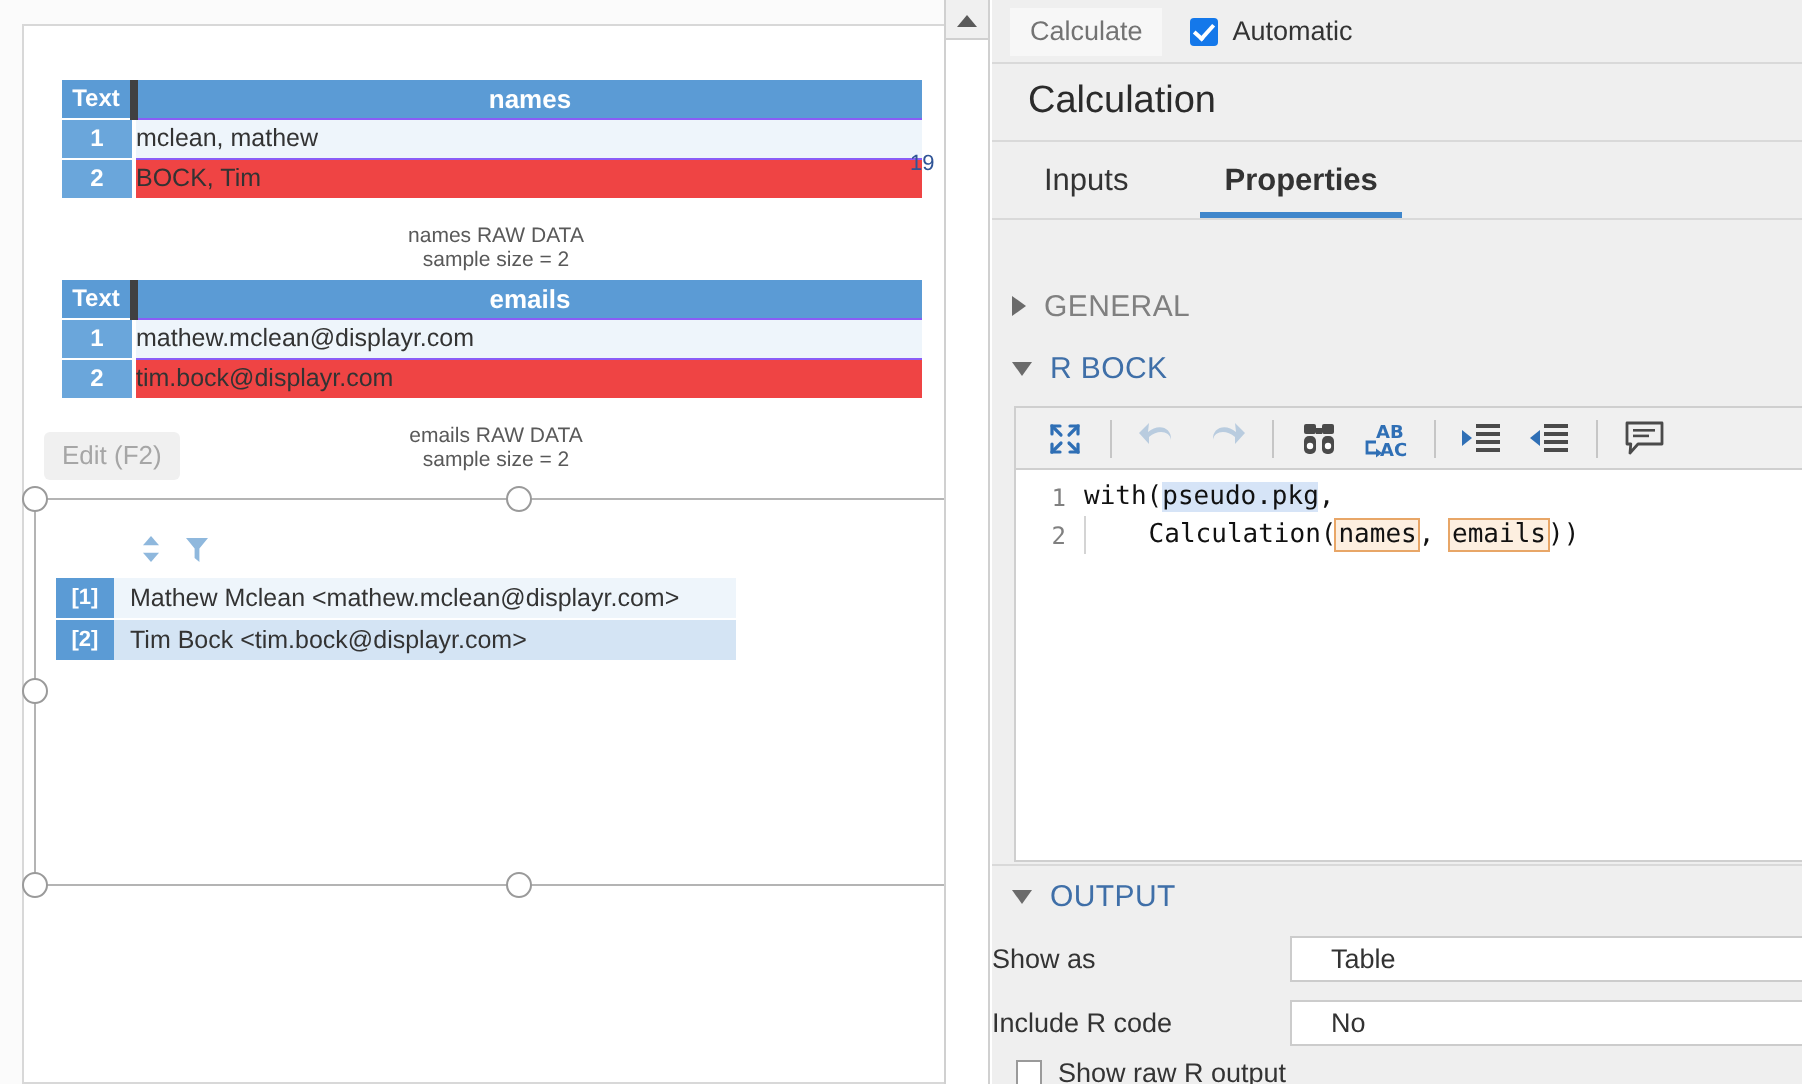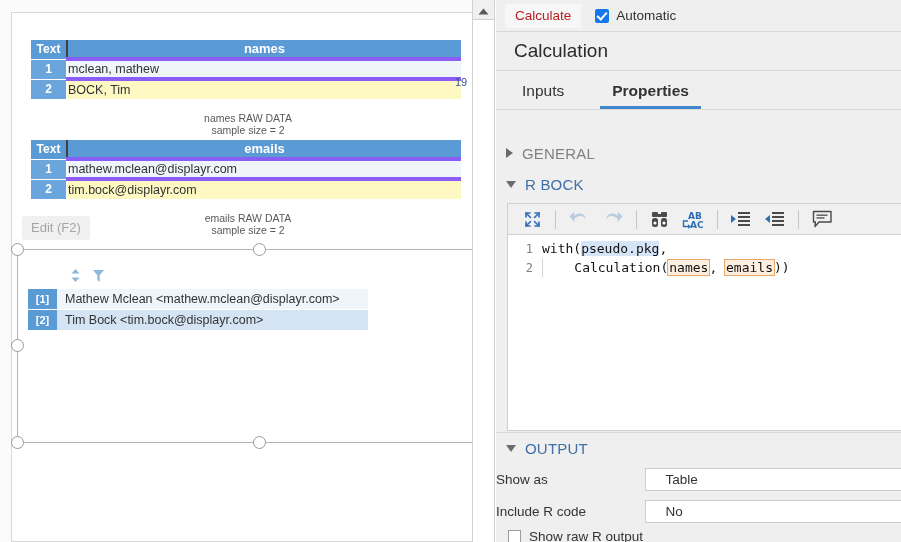--- a/index.html
+++ b/index.html
@@ -50,21 +50,21 @@
     margin: 0;
   }
   .rt-hdr-idx {
     background: #5b9bd5;
     color: #ffffff;
     font-weight: bold;
     font-size: 12px;
     height: 19px;
     text-align: center;
     width: 36px;
-    border-right: 2px solid #404040;
+    border-right: 4px solid #404040;
     box-sizing: border-box;
   }
   .rt-hdr-main {
     background: #5b9bd5;
     color: #ffffff;
     font-weight: bold;
     font-size: 13px;
     height: 19px;
     text-align: center;
     box-sizing: border-box;
@@ -79,27 +79,27 @@
     width: 36px;
     border-right: 2px solid #ffffff;
     border-top: 1px solid #ffffff;
     box-sizing: border-box;
   }
   .rt-cell {
     height: 20px;
     padding-left: 8px;
     color: #333333;
     font-size: 12.5px;
-    border-top: 4px solid #8b5cf6;
+    border-top: 1px solid #8b5cf6;
     box-sizing: border-box;
     white-space: nowrap;
     overflow: hidden;
   }
   .rt-row-a .rt-cell { background: #eef5fb; }
-  .rt-row-b .rt-cell { background: #fef9c3; }
+  .rt-row-b .rt-cell { background: #ef4444; }
 
   .rt-caption {
     position: absolute;
     text-align: center;
     font-size: 10.5px;
     color: #595959;
     line-height: 12px;
     width: 200px;
   }
 
@@ -231,21 +231,21 @@
     width: 405px; height: 32px;
     border-bottom: 1px solid #d9d9d9;
     box-sizing: border-box;
     display: flex; align-items: center;
   }
   #calc-btn {
     margin-left: 9px;
     padding: 3px 10px 4px 10px;
     background: #f7f7f7;
     font-size: 13.5px;
-    color: #b91c1c;
+    color: #737373;
     line-height: 17px;
   }
   #auto-wrap {
     margin-left: 14px;
     display: flex; align-items: center; gap: 7px;
   }
   .chk-on {
     width: 14px; height: 14px;
     background: #1478ea;
     border-radius: 2px;

